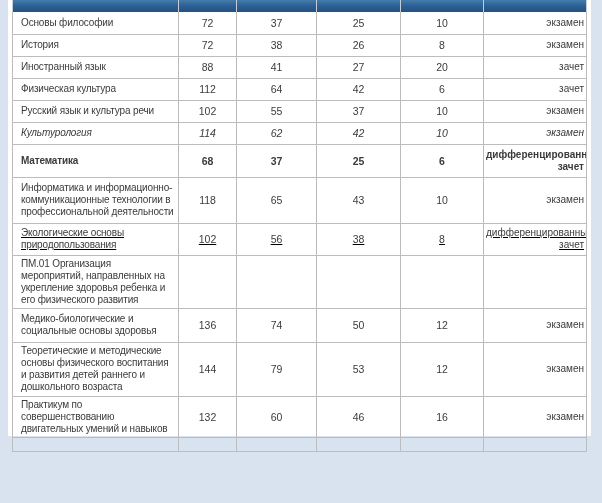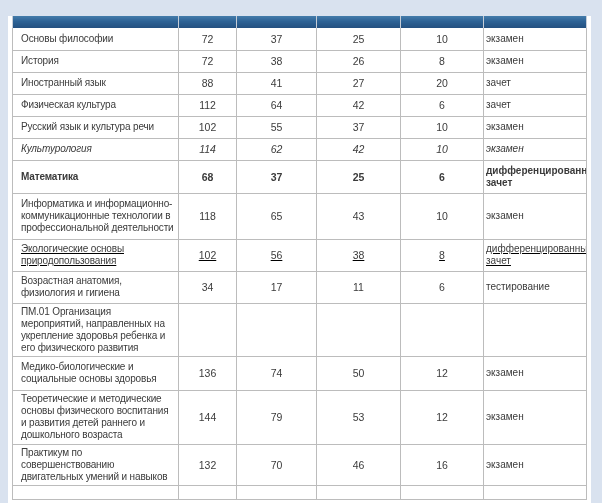--- a/index.html
+++ b/index.html
@@ -2,21 +2,21 @@
 <html><head>
 <meta charset="utf-8">
 <style>
   html,body{margin:0;padding:0;}
   body{
     width:602px;height:503px;overflow:hidden;position:relative;
     background:#d9e2ef;
     font-family:"Liberation Sans",sans-serif;
   }
   .page{
-    position:absolute;left:8px;top:16px;width:583px;height:487px;
+    position:absolute;left:8px;top:0;width:583px;height:436px;
     background:#ffffff;
   }
   table.curriculum{
     border-collapse:collapse;table-layout:fixed;
     margin-left:4px;width:574px;
   }
   col.c-subject{width:166px;}
   col.c-v0{width:58px;}
   col.c-v1{width:80px;}
   col.c-v2{width:84px;}
@@ -34,21 +34,21 @@
     overflow:hidden;
   }
   td.sub{
     font-size:10px;line-height:12px;letter-spacing:-0.15px;
     text-align:left;padding:2px 3px 2px 8px;
   }
   td.num{
     font-size:10.5px;text-align:center;padding:1px 2px;
   }
   td.ass{
-    font-size:10px;line-height:12px;text-align:left;padding:1px 2px;
+    font-size:10px;line-height:12px;text-align:right;padding:1px 2px;
   }
 </style>
 </head>
 <body>
 
 <div class="page">
   <table class="curriculum">
     <colgroup>
       <col class="c-subject">
         <col class="c-v0">
@@ -131,28 +131,20 @@
       <td class="ass">экзамен</td>
     </tr>
     <tr style="height:32px;text-decoration:underline;">
       <td class="sub">Экологические основы природопользования</td>
       <td class="num">102</td>
       <td class="num">56</td>
       <td class="num">38</td>
       <td class="num">8</td>
       <td class="ass">дифференцированный зачет</td>
     </tr>
-    <tr style="height:32px;">
-      <td class="sub">Возрастная анатомия, физиология и гигиена</td>
-      <td class="num">34</td>
-      <td class="num">17</td>
-      <td class="num">11</td>
-      <td class="num">6</td>
-      <td class="ass">тестирование</td>
-    </tr>
     <tr style="height:51px;padding-left:40px;">
       <td class="sub">ПМ.01 Организация мероприятий, направленных на укрепление здоровья ребенка и его физического развития</td>
       <td class="num"></td>
       <td class="num"></td>
       <td class="num"></td>
       <td class="num"></td>
       <td class="ass"></td>
     </tr>
     <tr style="height:34px;">
       <td class="sub">Медико-биологические и социальные основы здоровья</td>
@@ -166,21 +158,21 @@
       <td class="sub">Теоретические и методические основы физического воспитания и развития детей раннего и дошкольного возраста</td>
       <td class="num">144</td>
       <td class="num">79</td>
       <td class="num">53</td>
       <td class="num">12</td>
       <td class="ass">экзамен</td>
     </tr>
     <tr style="height:31px;margin-top:26px;">
       <td class="sub">Практикум по совершенствованию двигательных умений и навыков</td>
       <td class="num">132</td>
-      <td class="num">70</td>
+      <td class="num">60</td>
       <td class="num">46</td>
       <td class="num">16</td>
       <td class="ass">экзамен</td>
     </tr>
     <tr style="height:14px;">
       <td class="sub"></td>
       <td class="num"></td>
       <td class="num"></td>
       <td class="num"></td>
       <td class="num"></td>

